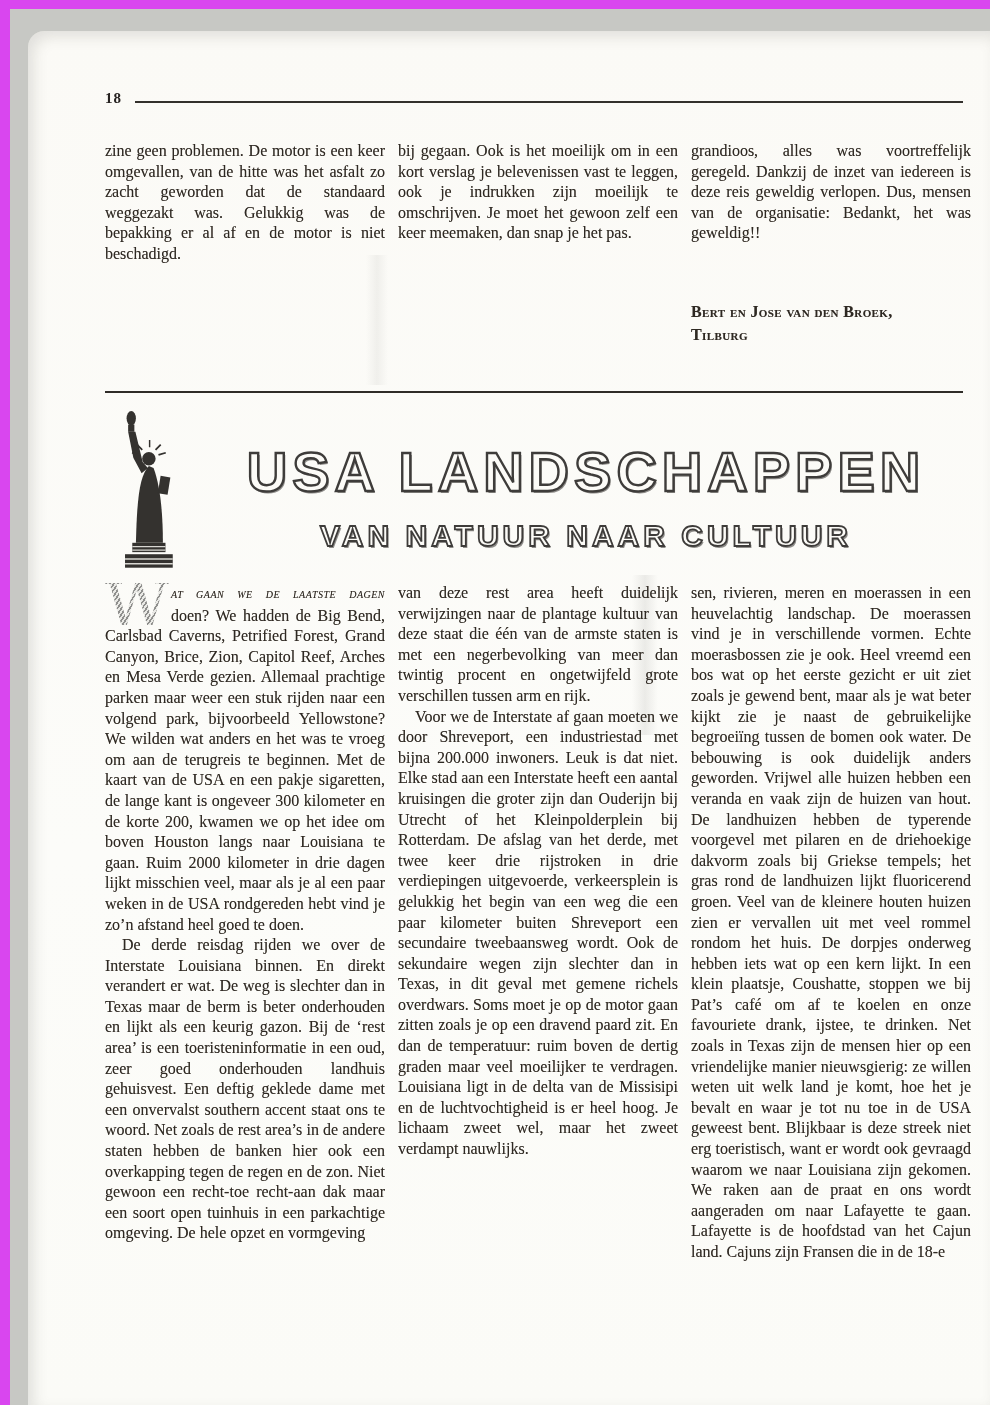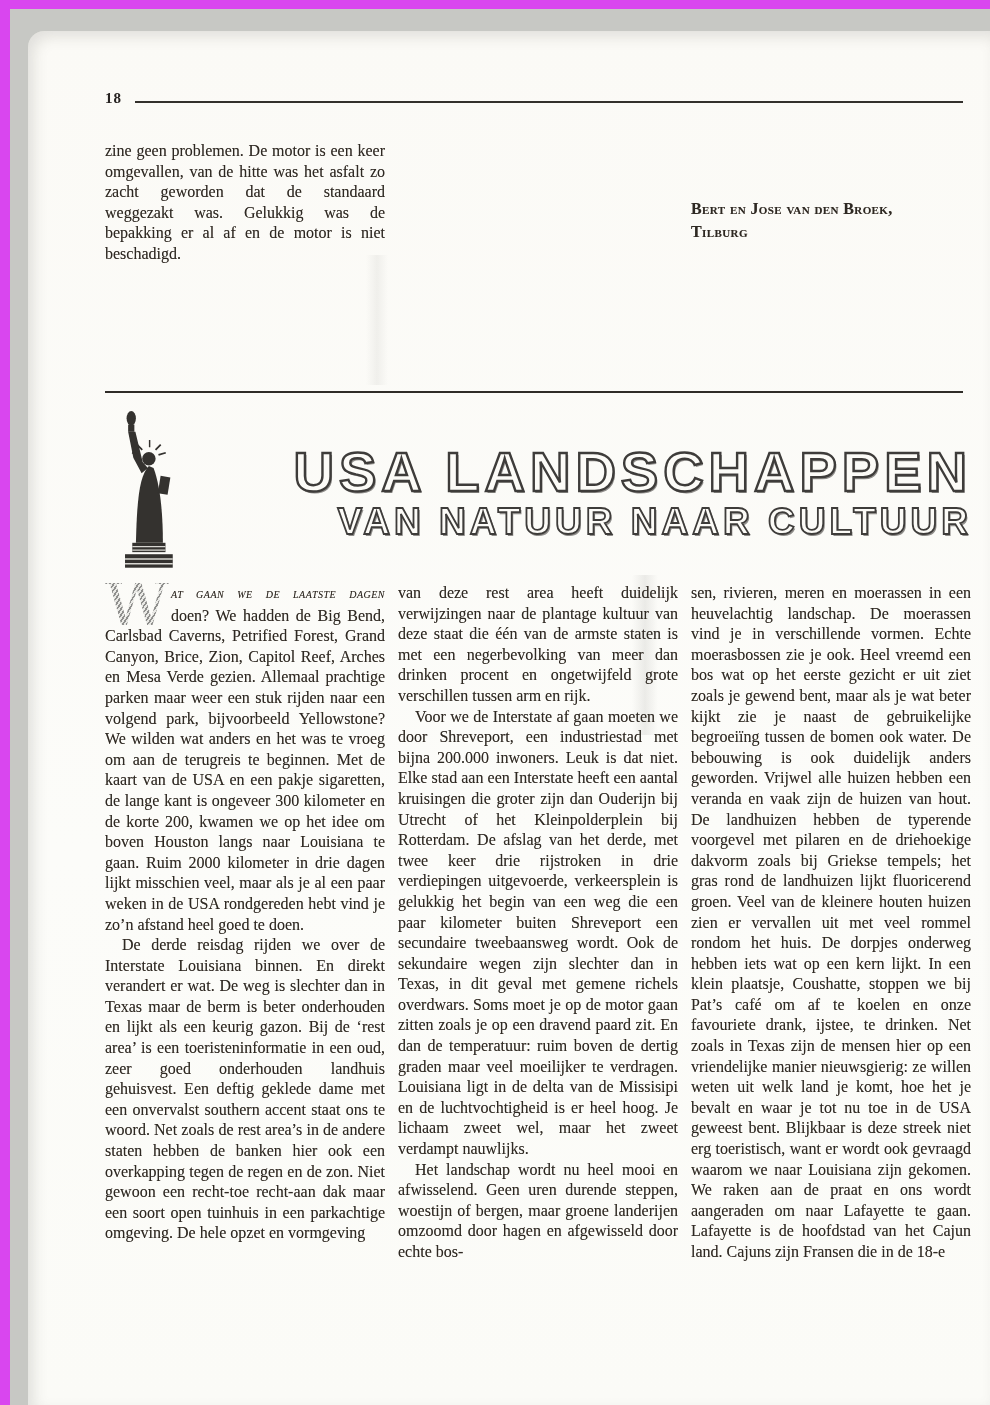--- a/index.html
+++ b/index.html
@@ -48,31 +48,31 @@
     margin-top:58px !important; font-weight:bold; font-variant:small-caps;
     letter-spacing:.4px; font-size:16.5px; text-align:center;
   }
   .sig2 { margin-top:2px !important; font-weight:bold; font-variant:small-caps;
     letter-spacing:.4px; font-size:16.5px; text-align:right; }
 
   
   .divider { position:absolute; left:105px; top:391px; width:858px; height:2px; background:#2f2c28; }
 
   
-  .feature { position:absolute; left:200px; top:442px; width:772px; text-align:right; }
+  .feature { position:absolute; left:200px; top:442px; width:772px; text-align:center; }
   .outline {
     font-family:"Liberation Sans", sans-serif; font-weight:bold;
     color:#fcfbf7; -webkit-text-stroke:2.4px #3e3c3a;
     text-shadow:1.5px 1.5px 0 #8f8d8a;
   }
   @supports not (-webkit-text-stroke: 1px black) {
     .outline { color:#4a4846; text-shadow:none; }
   }
   .feature .title   { font-size:56px; line-height:60px; letter-spacing:5px; }
-  .feature .subtitle{ font-size:37px; line-height:34px; letter-spacing:4px; margin-top:3px;
+  .feature .subtitle{ font-size:30px; line-height:34px; letter-spacing:4px; margin-top:17px;
                       -webkit-text-stroke:1.8px #3e3c3a; }
 
   .statue { position:absolute; left:110px; top:410px; width:84px; height:166px; }
 
   
   .dropcap {
     float:left; width:66px; height:42px; line-height:44px;
     font-size:62px; font-family:"DejaVu Serif", serif;
     background:repeating-linear-gradient(125deg, #8f8f8d 0 1.6px, #e9e9e5 1.6px 3.4px);
     -webkit-background-clip:text; background-clip:text; color:transparent;
@@ -99,22 +99,24 @@
   <div class="pagehead">
     <span class="pageno">18</span>
     <span class="pagerule"></span>
   </div>
 
   <div class="cols top">
     <div class="col">
       <p>zine geen problemen. De motor is een keer omgevallen, van de hitte was het asfalt zo zacht geworden dat de standaard weggezakt was. Gelukkig was de bepakking er al af en de motor is niet beschadigd.</p>
     </div>
     <div class="col">
+      <p>bij gegaan. Ook is het moeilijk om in een kort verslag je belevenissen vast te leggen, ook je indrukken zijn moeilijk te omschrijven. Je moet het gewoon zelf een keer meemaken, dan snap je het pas.</p>
     </div>
     <div class="col">
+      <p>grandioos, alles was voortreffelijk geregeld. Dankzij de inzet van iedereen is deze reis geweldig verlopen. Dus, mensen van de organisatie: Bedankt, het was geweldig!!</p>
       <p class="sig">Bert en Jose van den Broek,</p>
       <p class="sig2">Tilburg</p>
     </div>
   </div>
 
   <div class="divider"></div>
 
   <svg class="statue" viewBox="0 0 70 160" aria-hidden="true">
     <g fill="#34322f" stroke="none">
       <ellipse cx="15" cy="8" rx="4.5" ry="7"></ellipse>
@@ -139,21 +141,20 @@
   <div class="cols main">
     <div class="col">
       <p class="lead">
         <span class="dropcap">W</span>
         <span class="smallcaps">AT GAAN WE DE LAATSTE DAGEN</span>
         <span>doen? We hadden de Big Bend, Carlsbad Caverns, Petrified Forest, Grand Canyon, Brice, Zion, Capitol Reef, Arches en Mesa Verde gezien. Allemaal prachtige parken maar weer een stuk rijden naar een volgend park, bijvoorbeeld Yellowstone? We wilden wat anders en het was te vroeg om aan de terugreis te beginnen. Met de kaart van de USA en een pakje sigaretten, de lange kant is ongeveer 300 kilometer en de korte 200, kwamen we op het idee om boven Houston langs naar Louisiana te gaan. Ruim 2000 kilometer in drie dagen lijkt misschien veel, maar als je al een paar weken in de USA rondgereden hebt vind je zo’n afstand heel goed te doen.</span>
       </p>
       <p class="indent">De derde reisdag rijden we over de Interstate Louisiana binnen. En direkt verandert er wat. De weg is slechter dan in Texas maar de berm is beter onderhouden en lijkt als een keurig gazon. Bij de ‘rest area’ is een toeristeninformatie in een oud, zeer goed onderhouden landhuis gehuisvest. Een deftig geklede dame met een onvervalst southern accent staat ons te woord. Net zoals de rest area’s in de andere staten hebben de banken hier ook een overkapping tegen de regen en de zon. Niet gewoon een recht-toe recht-aan dak maar een soort open tuinhuis in een parkachtige omgeving. De hele opzet en vormgeving</p>
     </div>
     <div class="col">
-      <p>van deze rest area heeft duidelijk verwijzingen naar de plantage kultuur van deze staat die één van de armste staten is met een negerbevolking van meer dan drinken procent en ongetwijfeld grote verschillen tussen arm en rijk.</p>
+      <p>van deze rest area heeft duidelijk verwijzingen naar de plantage kultuur van deze staat die één van de armste staten is met een negerbevolking van meer dan twintig procent en ongetwijfeld grote verschillen tussen arm en rijk.</p>
       <p class="indent">Voor we de Interstate af gaan moeten we door Shreveport, een industriestad met bijna 200.000 inwoners. Leuk is dat niet. Elke stad aan een Interstate heeft een aantal kruisingen die groter zijn dan Ouderijn bij Utrecht of het Kleinpolderplein bij Rotterdam. De afslag van het derde, met twee keer drie rijstroken in drie verdiepingen uitgevoerde, verkeersplein is gelukkig het begin van een weg die een paar kilometer buiten Shreveport een secundaire tweebaansweg wordt. Ook de sekundaire wegen zijn slechter dan in Texas, in dit geval met gemene richels overdwars. Soms moet je op de motor gaan zitten zoals je op een dravend paard zit. En dan de temperatuur: ruim boven de dertig graden maar veel moeilijker te verdragen. Louisiana ligt in de delta van de Missisipi en de luchtvochtigheid is er heel hoog. Je lichaam zweet wel, maar het zweet verdampt nauwlijks.</p>
-      <p class="indent">Het landschap wordt nu heel mooi en afwisselend. Geen uren durende steppen, woestijn of bergen, maar groene landerijen omzoomd door hagen en afgewisseld door echte bos-</p>
     </div>
     <div class="col">
       <p>sen, rivieren, meren en moerassen in een heuvelachtig landschap. De moerassen vind je in verschillende vormen. Echte moerasbossen zie je ook. Heel vreemd een bos wat op het eerste gezicht er uit ziet zoals je gewend bent, maar als je wat beter kijkt zie je naast de gebruikelijke begroeiïng tussen de bomen ook water. De bebouwing is ook duidelijk anders geworden. Vrijwel alle huizen hebben een veranda en vaak zijn de huizen van hout. De landhuizen hebben de typerende voorgevel met pilaren en de driehoekige dakvorm zoals bij Griekse tempels; het gras rond de landhuizen lijkt fluoricerend groen. Veel van de kleinere houten huizen zien er vervallen uit met veel rommel rondom het huis. De dorpjes onderweg hebben iets wat op een kern lijkt. In een klein plaatsje, Coushatte, stoppen we bij Pat’s café om af te koelen en onze favouriete drank, ijstee, te drinken. Net zoals in Texas zijn de mensen hier op een vriendelijke manier nieuwsgierig: ze willen weten uit welk land je komt, hoe het je bevalt en waar je tot nu toe in de USA geweest bent. Blijkbaar is deze streek niet erg toeristisch, want er wordt ook gevraagd waarom we naar Louisiana zijn gekomen. We raken aan de praat en ons wordt aangeraden om naar Lafayette te gaan. Lafayette is de hoofdstad van het Cajun land. Cajuns zijn Fransen die in de 18-e</p>
     </div>
   </div>
 </div>
 
 </body></html>

